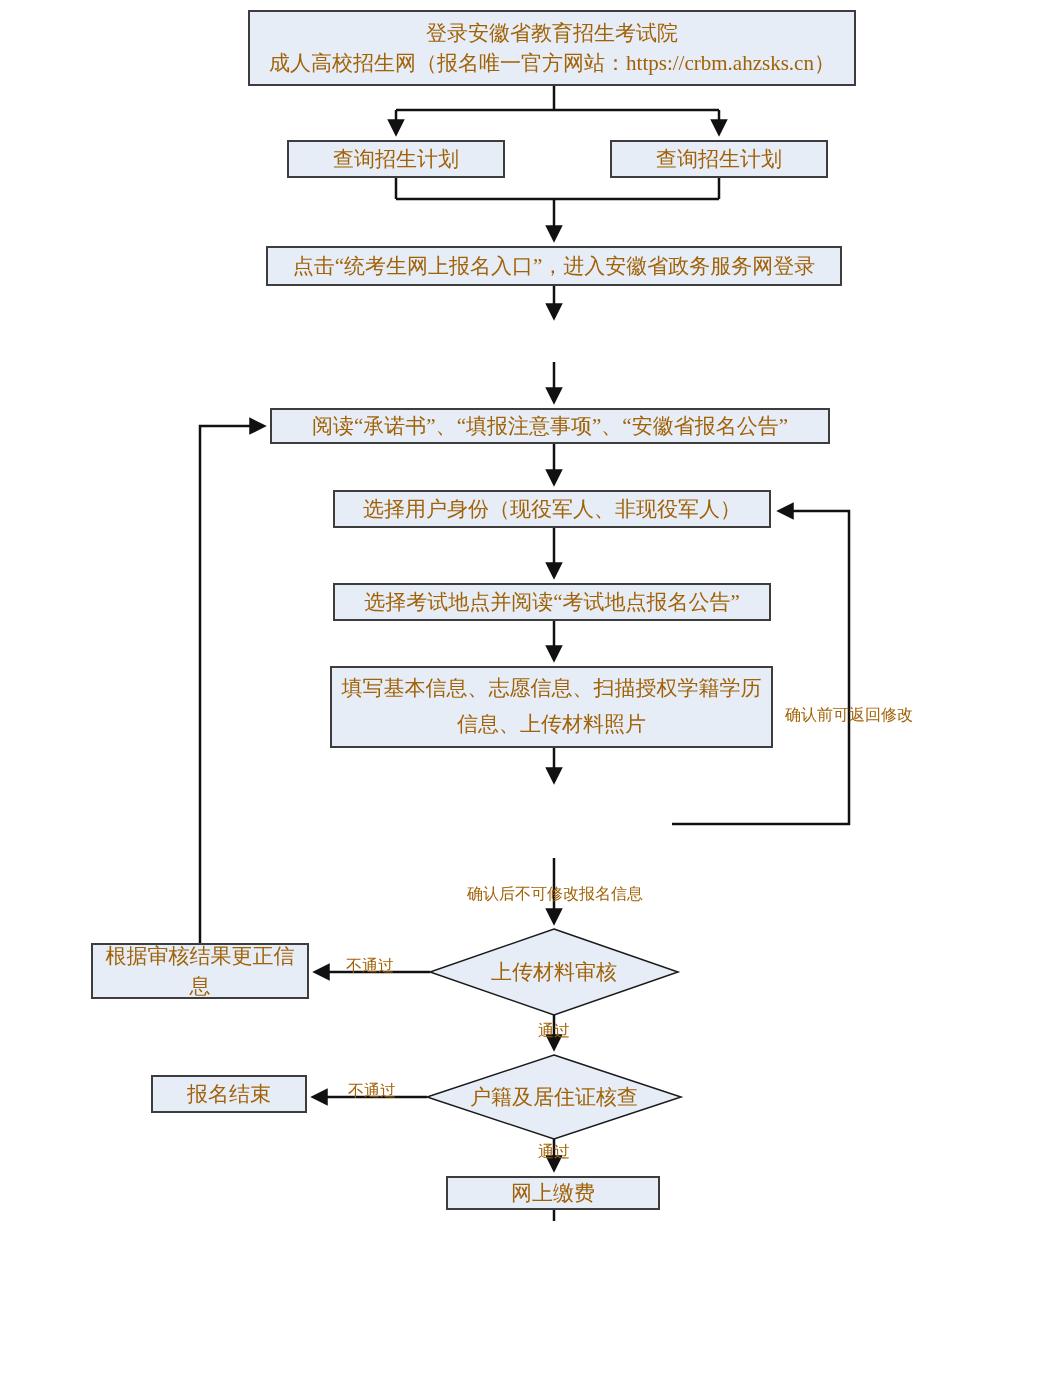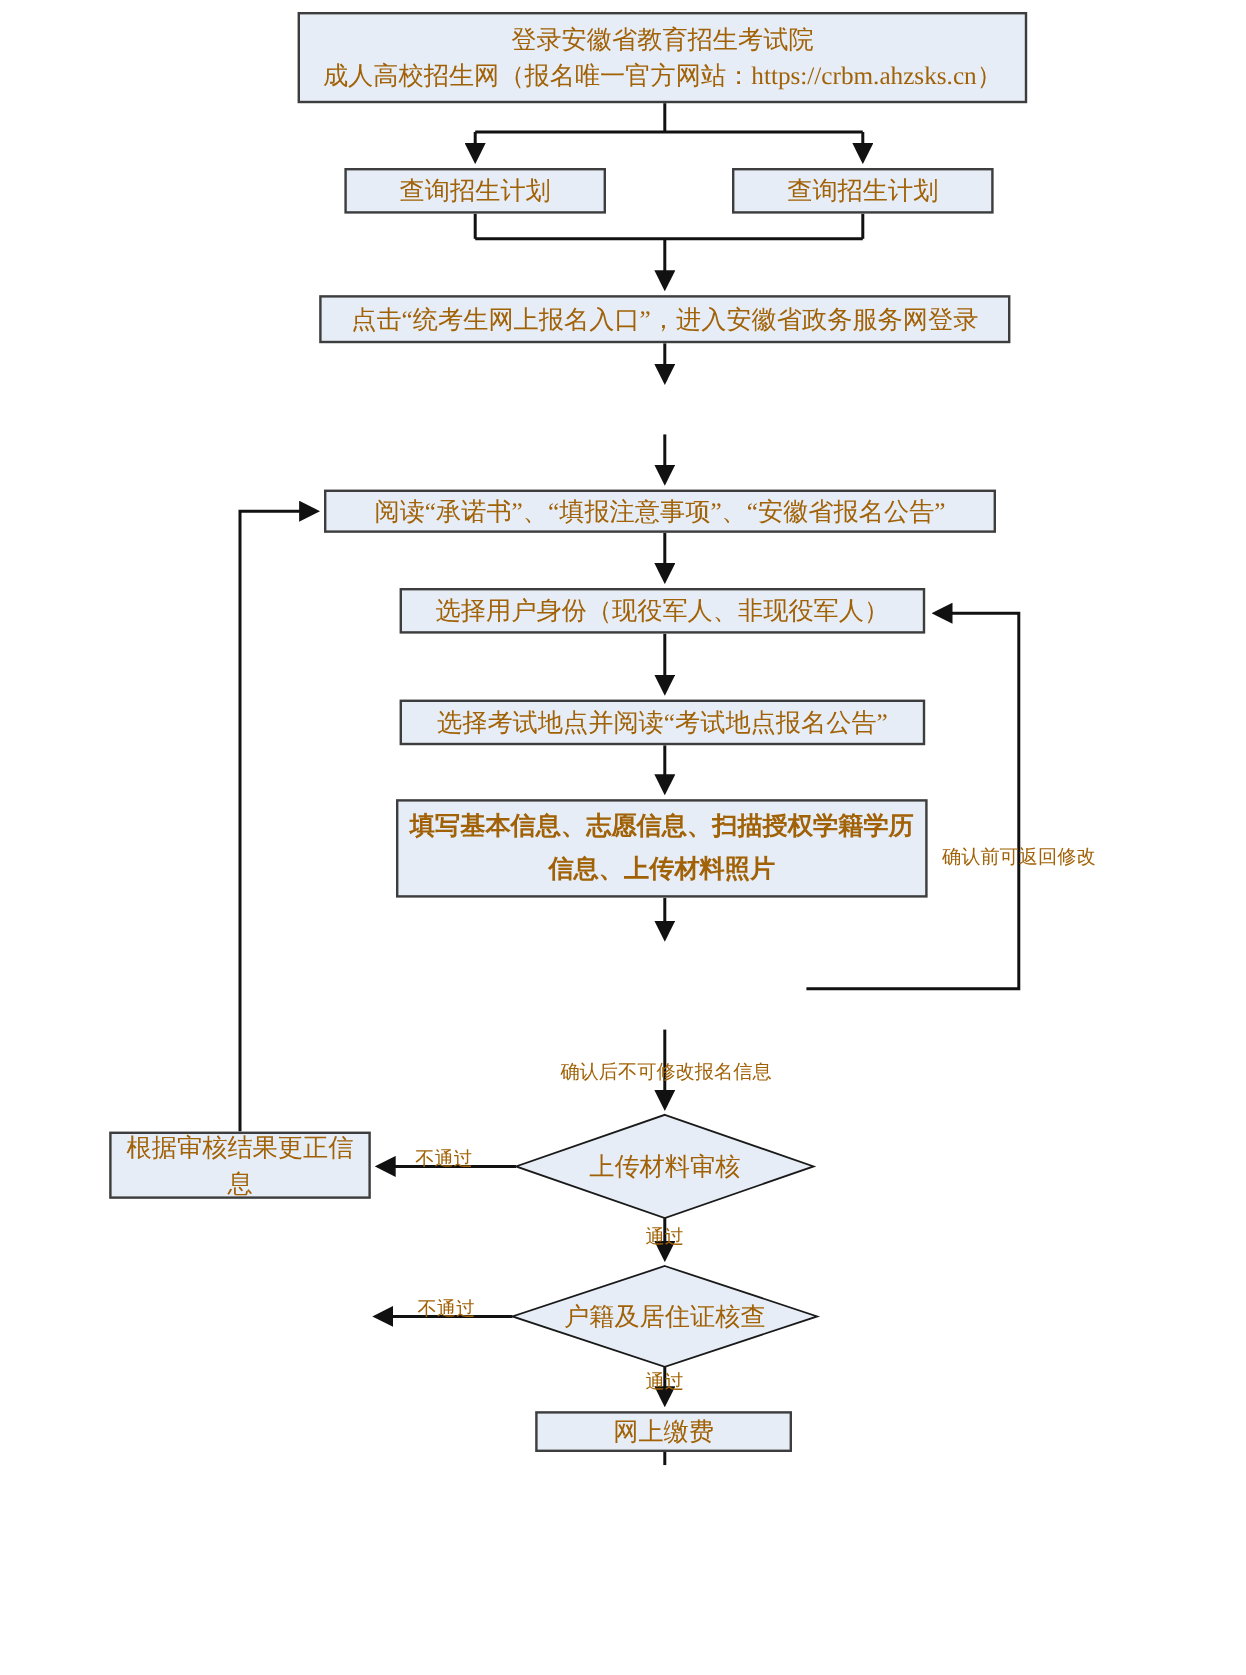--- a/index.html
+++ b/index.html
@@ -116,25 +116,26 @@
 
   <div class="flow-box" style="left:266px; top:246px; width:576px; height:40px;">点击“统考生网上报名入口”，进入安徽省政务服务网登录</div>
 
 
   <div class="flow-box" style="left:270px; top:408px; width:560px; height:36px;">阅读“承诺书”、“填报注意事项”、“安徽省报名公告”</div>
 
   <div class="flow-box" style="left:333px; top:490px; width:438px; height:38px;">选择用户身份（现役军人、非现役军人）</div>
 
   <div class="flow-box" style="left:333px; top:583px; width:438px; height:38px;">选择考试地点并阅读“考试地点报名公告”</div>
 
-  <div class="flow-box" style="left:330px; top:666px; width:443px; height:82px; line-height:1.7;font-weight:bold;">填写基本信息、志愿信息、扫描授权学籍学历信息、上传材料照片</div>
+  <div class="flow-box" style="left:330px; top:666px; width:443px; height:82px; line-height:1.7;">填写基本信息、志愿信息、扫描授权学籍学历信息、上传材料照片</div>
 
 
   <div class="flow-box" style="left:91px; top:943px; width:218px; height:56px;">根据审核结果更正信息</div>
 
+  <div class="flow-box" style="left:151px; top:1075px; width:156px; height:38px;">报名结束</div>
 
   <div class="flow-box" style="left:446px; top:1176px; width:214px; height:34px;">网上缴费</div>
 
   <div class="flow-box" style="left:318px; top:1254px; width:475px; height:60px;">报名完成</div>
 
   <div class="diamond-label" style="left:554px; top:972px;">上传材料审核</div>
   <div class="diamond-label" style="left:554px; top:1097px;">户籍及居住证核查</div>
 
   <div class="edge-label" style="left:555px; top:894px;">确认后不可修改报名信息</div>
   <div class="edge-label" style="left:849px; top:715px;font-family:Liberation Serif, serif;">确认前可返回修改</div>

